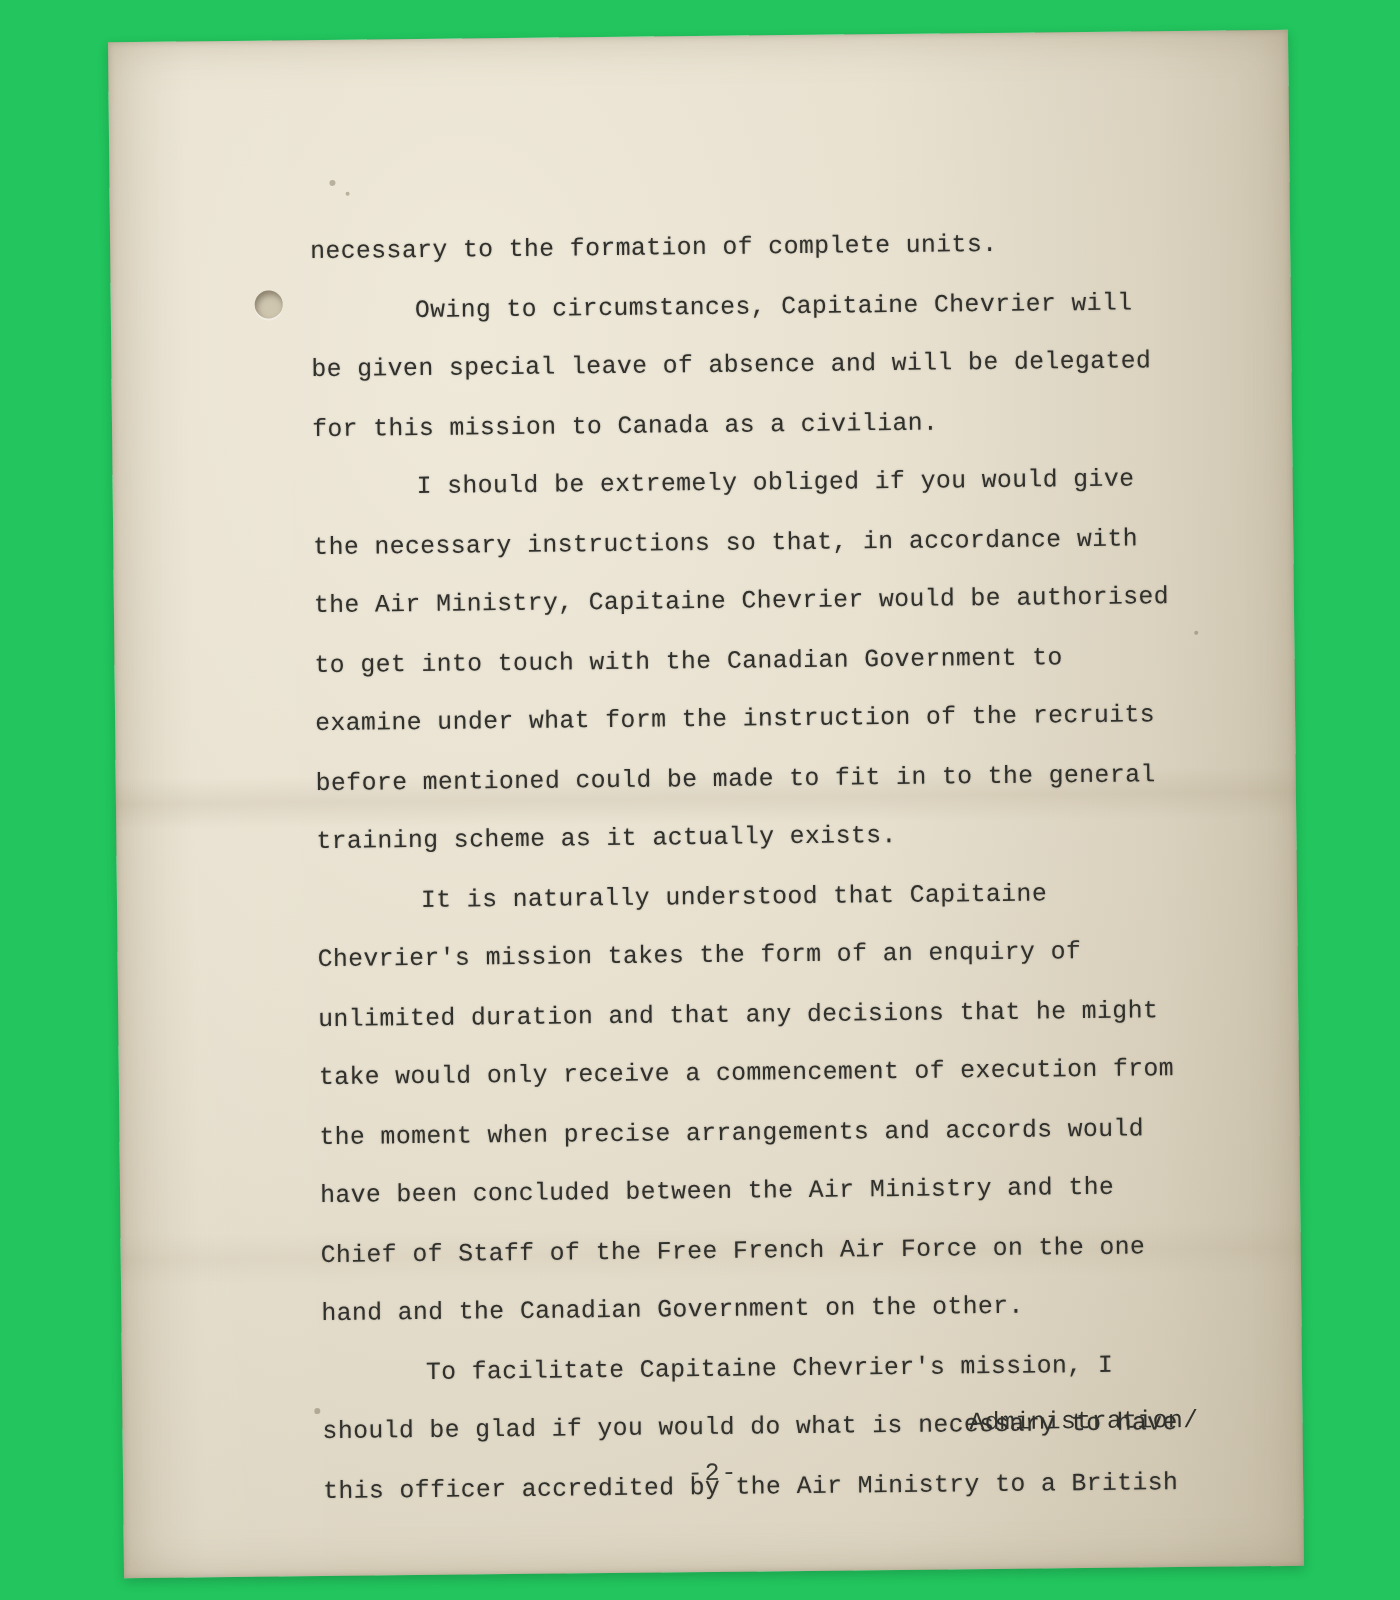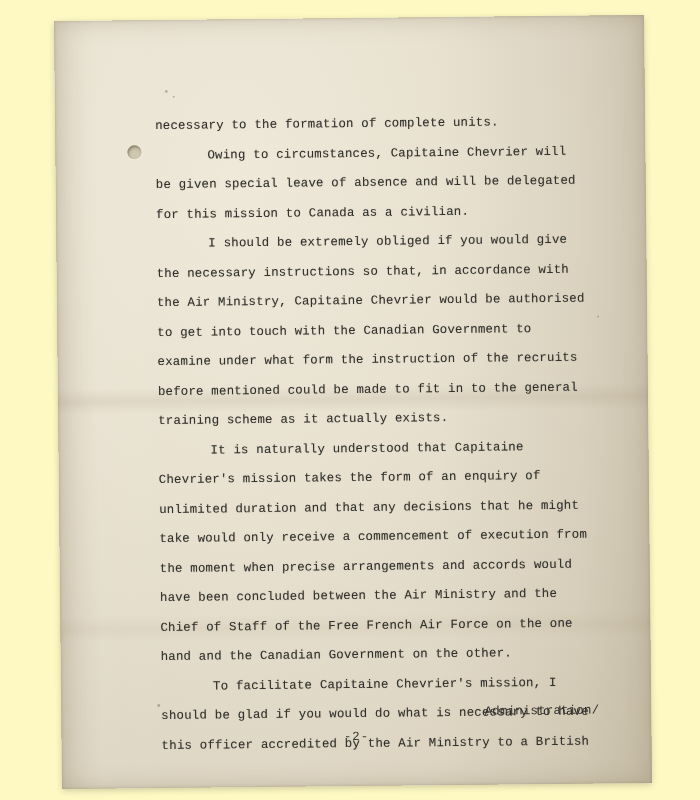--- a/index.html
+++ b/index.html
@@ -11,21 +11,21 @@
     height: 800px;
     background: #ffffff;
     font-family: "Liberation Mono", monospace;
     overflow: hidden;
   }
 
   #page {
     position: relative;
     width: 700px;
     height: 800px;
-    background: #fef9c3;
+    background: #22c55e;
   }
 
   
   #sheet {
     position: absolute;
     left: 58px;
     top: 18px;
     width: 590px;
     height: 768px;
     background:

